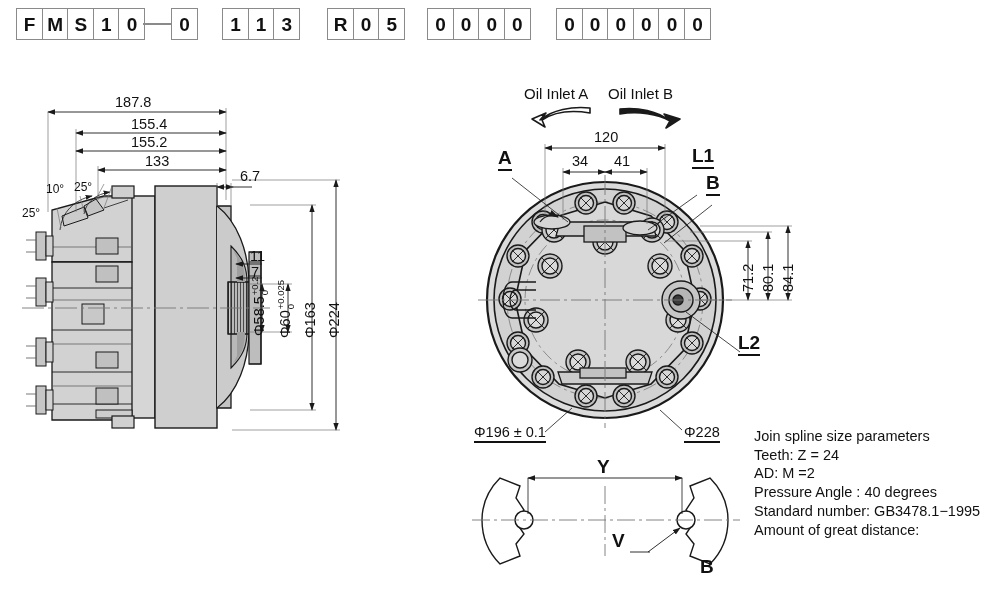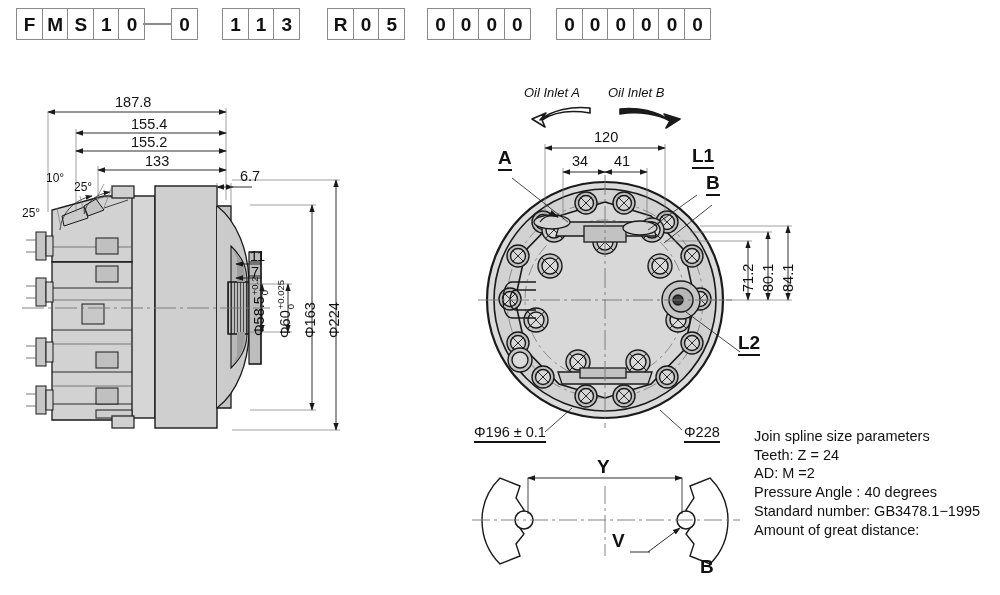--- a/index.html
+++ b/index.html
@@ -60,21 +60,21 @@
   .txt {
     position: absolute;
     font-family: "Liberation Sans", sans-serif;
     color: #111;
     white-space: nowrap;
     line-height: 1.12;
   }
   .dim-txt { font-size: 14.5px; }
   .dim-txt-sm { font-size: 12px; }
   .label-bold { font-size: 19px; font-weight: bold; }
-  .label-med { font-size: 13px; font-style: italic; }
+  .label-med { font-size: 15px; }
   .spec-line { font-size: 14.5px; }
   .vtxt {
     position: absolute;
     font-family: "Liberation Sans", sans-serif;
     font-size: 14.5px;
     color: #111;
     white-space: nowrap;
     transform-origin: left top;
     transform: rotate(-90deg);
   }
@@ -469,21 +469,21 @@
       <div class="code-cell">0</div>
     </div>
 </div>
 
 <div class="txt dim-txt" style="left:115px; top:94px;">187.8</div>
 <div class="txt dim-txt" style="left:131px; top:116px;">155.4</div>
 <div class="txt dim-txt" style="left:131px; top:134px;">155.2</div>
 <div class="txt dim-txt" style="left:145px; top:153px;">133</div>
 <div class="txt dim-txt" style="left:240px; top:168px;">6.7</div>
 
-<div class="txt dim-txt-sm" style="left:46px; top:172px;">10°</div>
+<div class="txt dim-txt-sm" style="left:46px; top:183px;">10°</div>
 <div class="txt dim-txt-sm" style="left:74px; top:181px;">25°</div>
 <div class="txt dim-txt-sm" style="left:22px; top:207px;">25°</div>
 
 <div class="txt dim-txt" style="left:250px; top:248px;">11</div>
 <div class="txt dim-txt" style="left:251px; top:264px;">7</div>
 
 <div class="vtxt" style="left:250px; top:336px;">
   <span>Φ58.5</span><span class="tolbox"><span>+0.2</span><br><span>0</span></span>
 </div>
 <div class="vtxt" style="left:276px; top:338px;">

